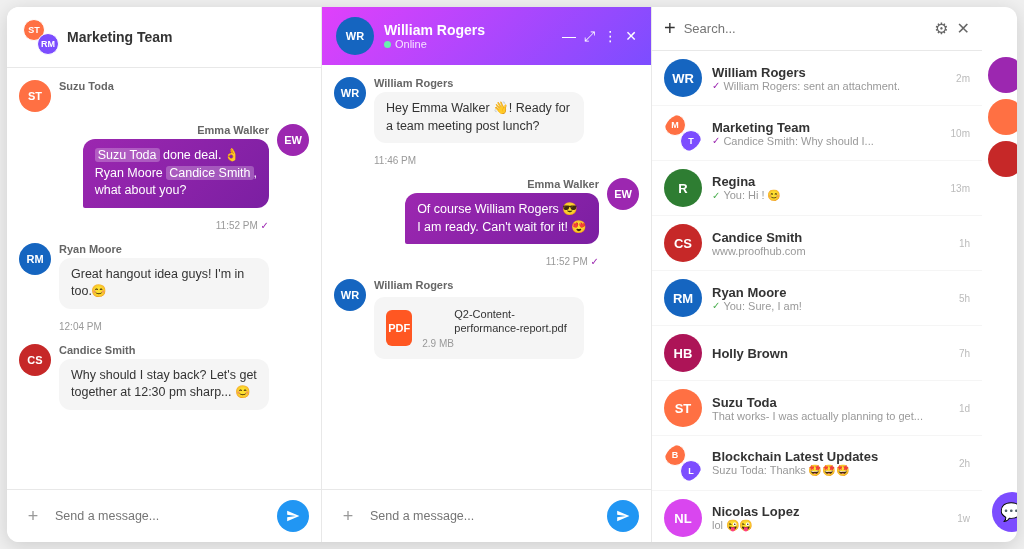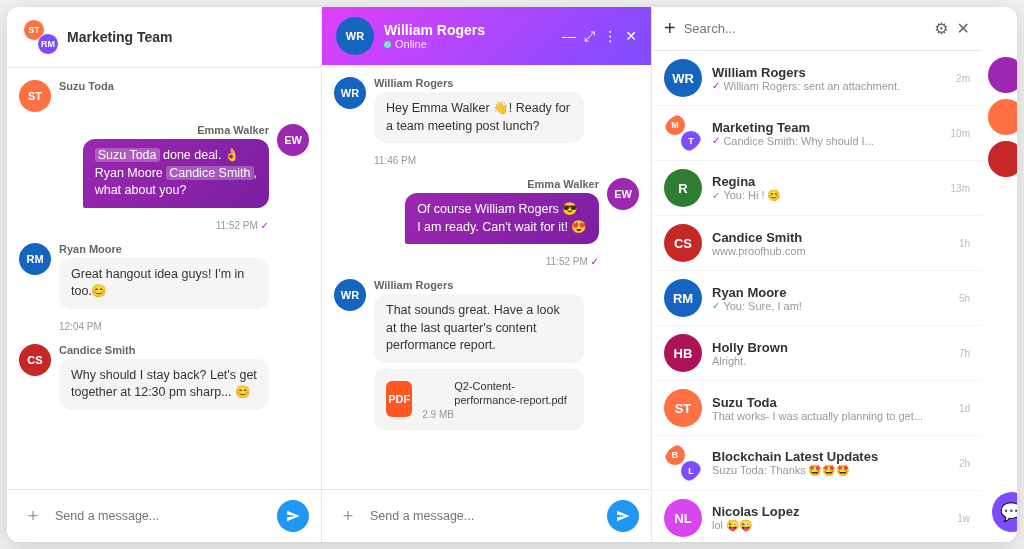--- a/index.html
+++ b/index.html
@@ -503,21 +503,20 @@
           <div class="msg-sender">Emma Walker</div>
           <div class="msg-bubble purple">Of course William Rogers 😎<br>I am ready. Can't wait for it! 😍</div>
           <div class="msg-time">11:52 PM <span class="checkmark">✓</span></div>
         </div>
       </div>
 
       <div class="msg-row">
         <div class="avatar-circle" style="background:#1565c0;">WR</div>
         <div class="msg-content">
           <div class="msg-sender">William Rogers</div>
-          <div class="msg-bubble">That sounds great. Have a look at the last quarter's content performance report.</div>
           <div class="attachment-bubble" style="margin-top:6px;">
             <div class="pdf-icon">PDF</div>
             <div class="attachment-info">
               <span class="attachment-name">Q2-Content-performance-report.pdf</span>
               <span class="attachment-size">2.9 MB</span>
             </div>
           </div>
         </div>
       </div>
 
@@ -588,21 +587,20 @@
       <div class="contact-info">
         <div class="contact-name">Ryan Moore</div>
         <div class="contact-preview"><span class="check-icon green">✓</span> You: Sure, I am!</div>
       </div>
       <span class="contact-time">5h</span>
     </div>
         <div class="contact-item">
       <div class="contact-avatar" style="background:#ad1457;">HB</div>
       <div class="contact-info">
         <div class="contact-name">Holly Brown</div>
-        <div class="contact-preview"> Alright.</div>
       </div>
       <span class="contact-time">7h</span>
     </div>
         <div class="contact-item">
       <div class="contact-avatar" style="background:#ff7043;">ST</div>
       <div class="contact-info">
         <div class="contact-name">Suzu Toda</div>
         <div class="contact-preview"> That works- I was actually planning to get...</div>
       </div>
       <span class="contact-time">1d</span>

